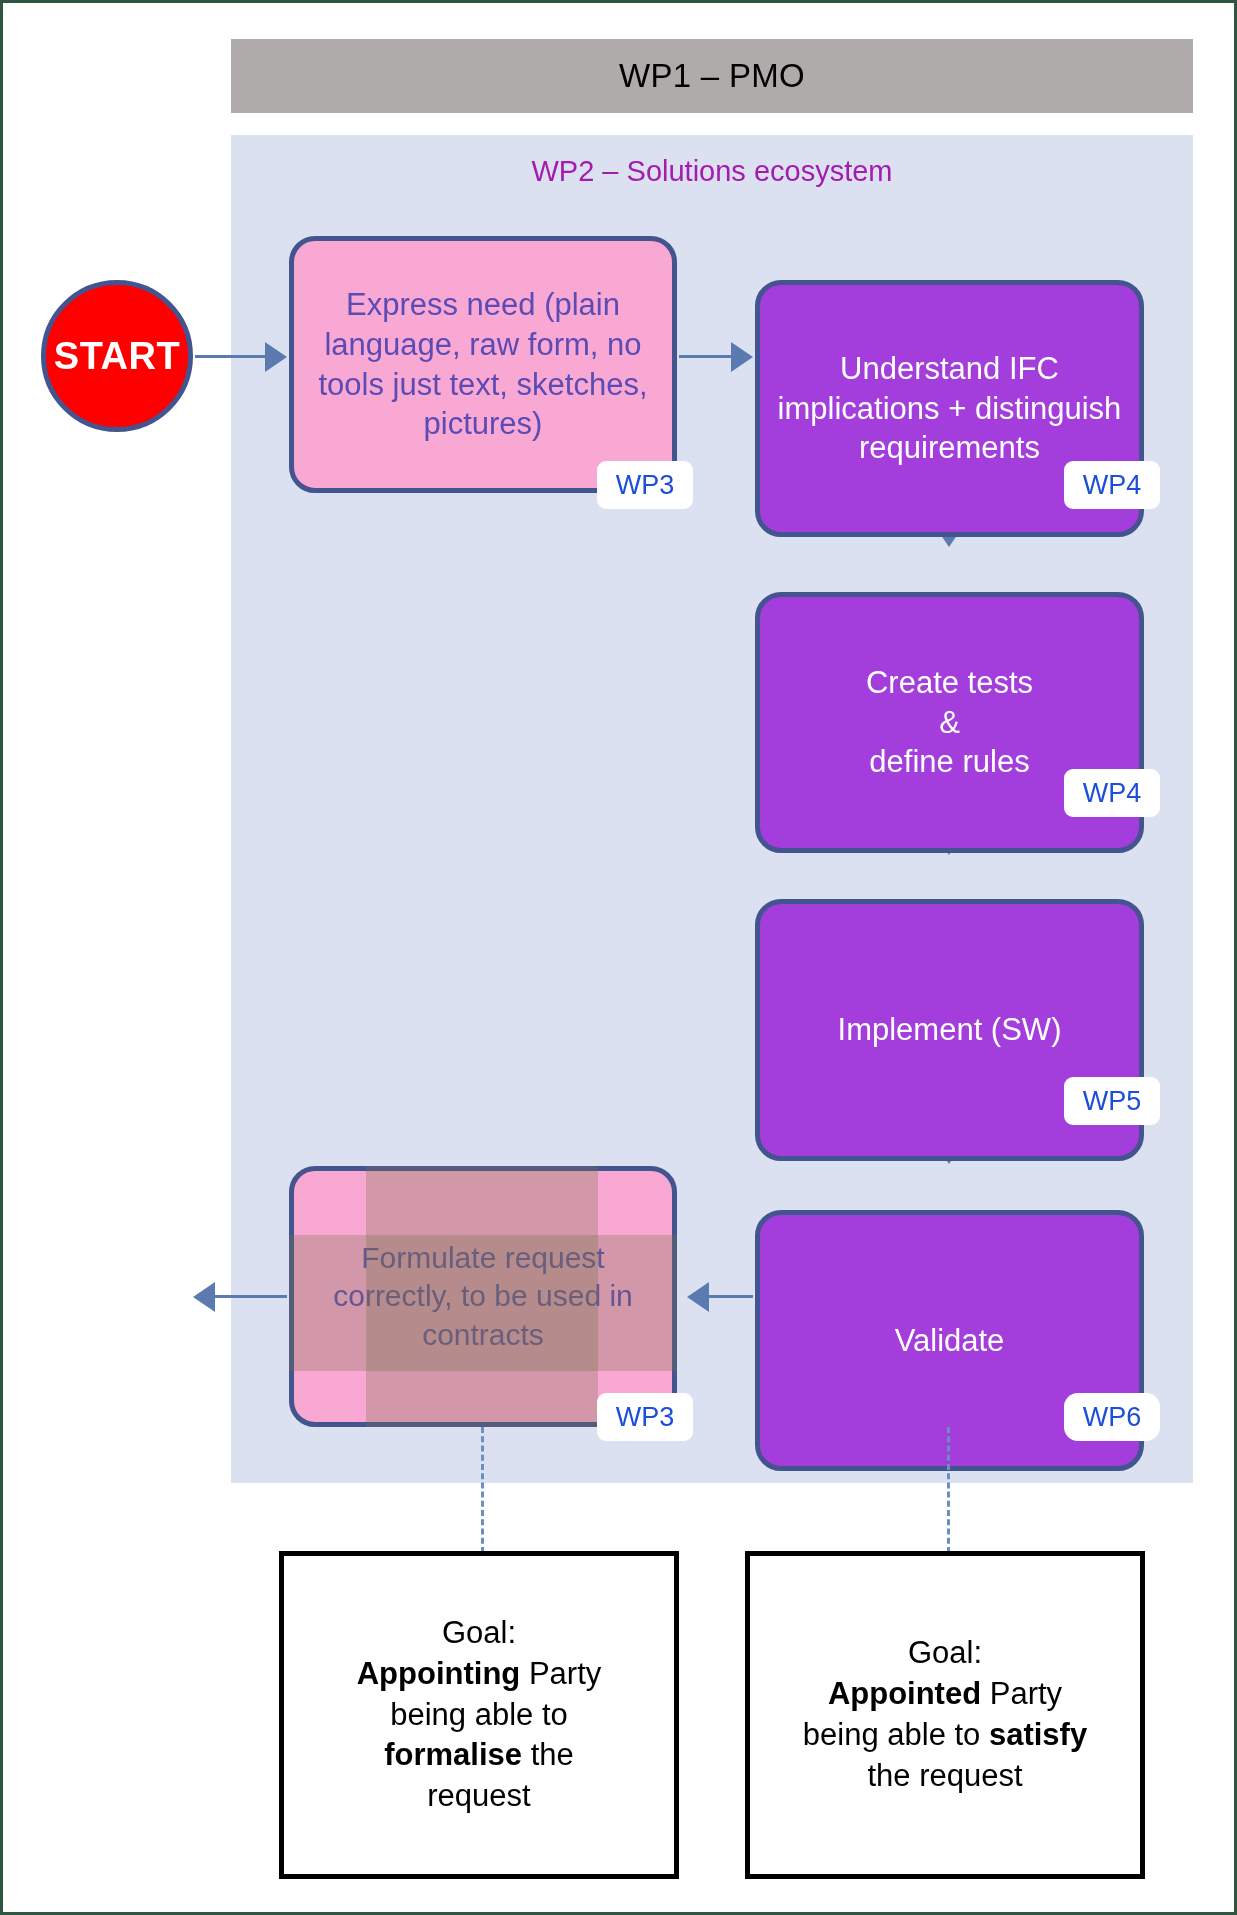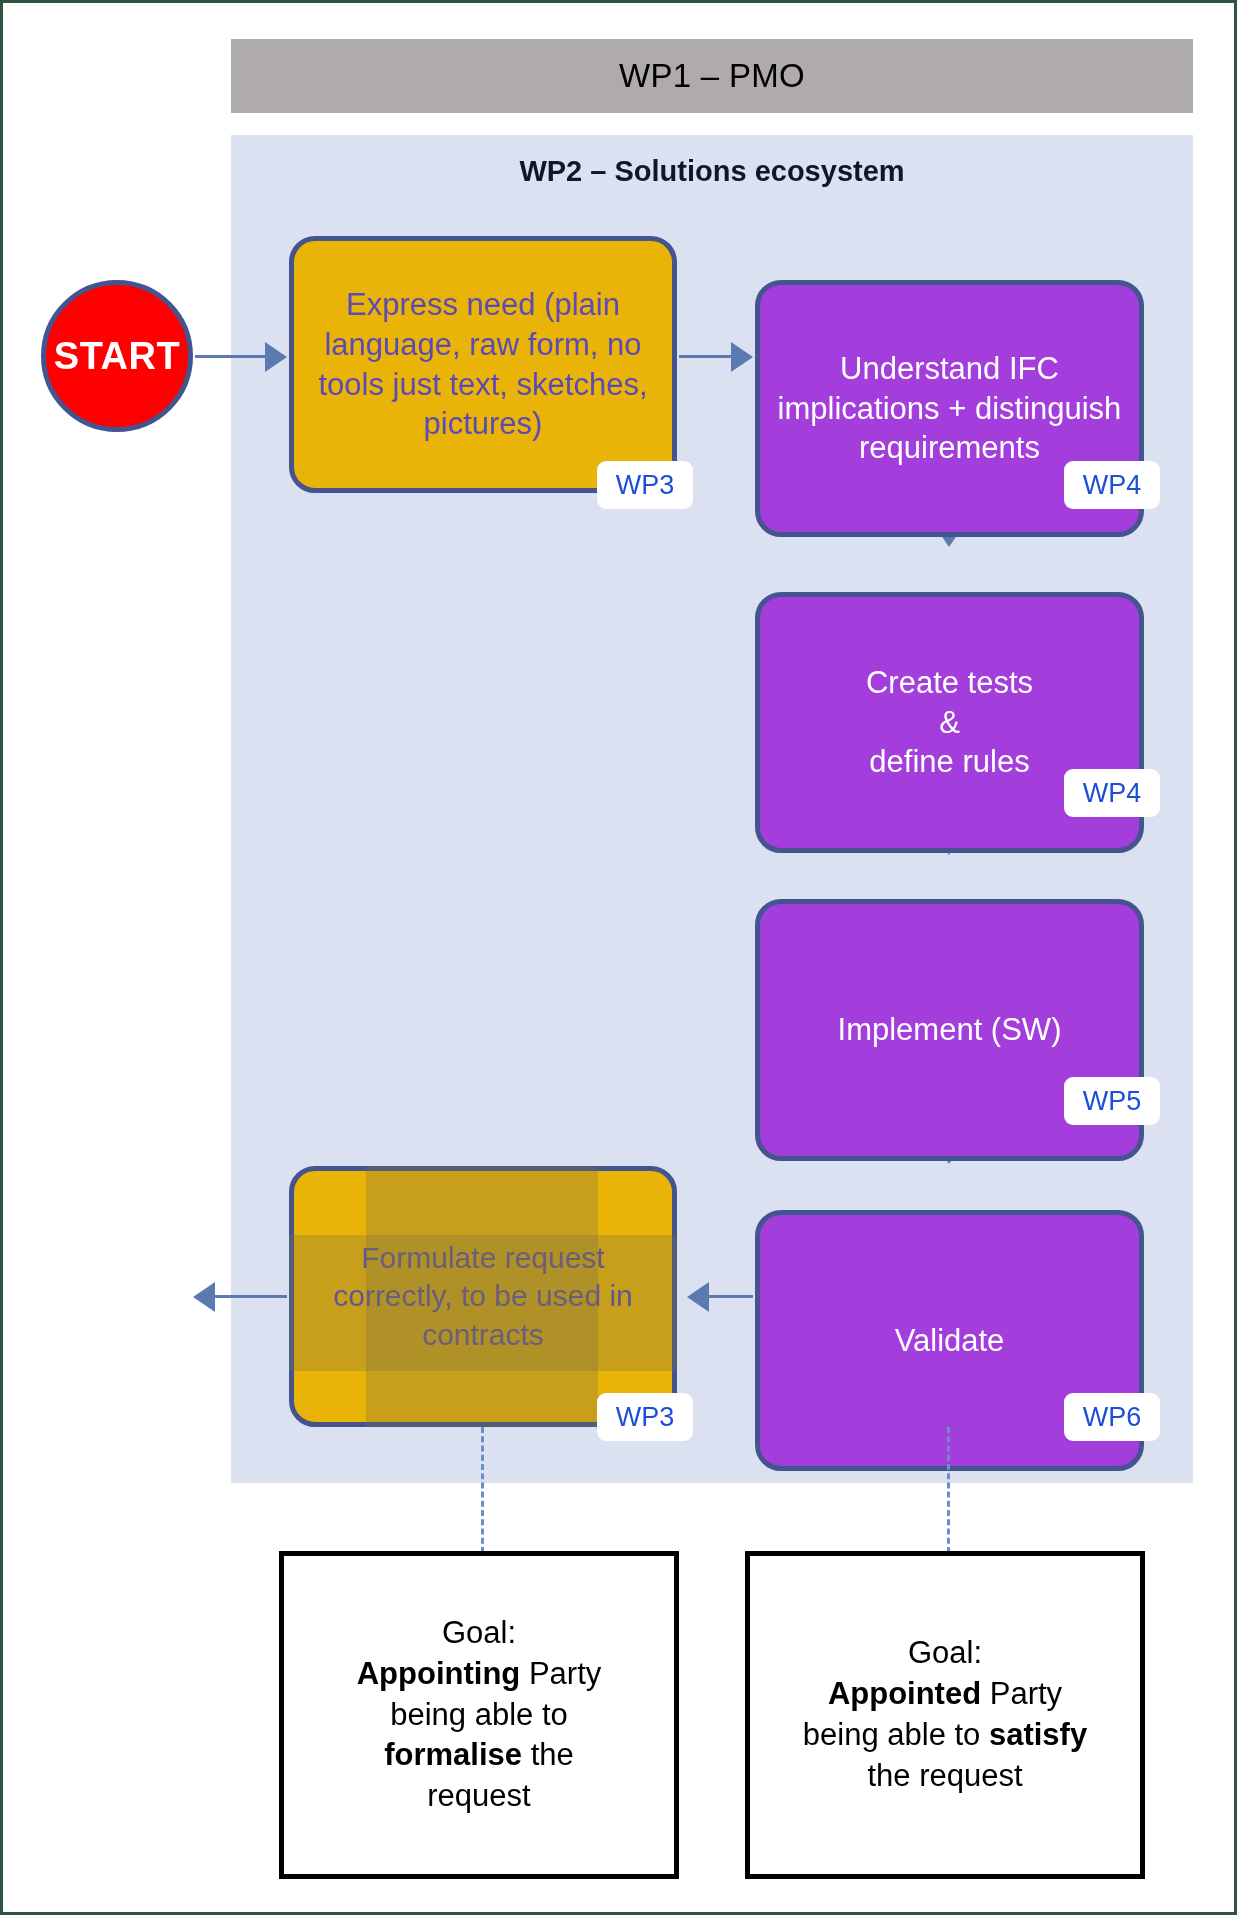--- a/index.html
+++ b/index.html
@@ -46,22 +46,21 @@
     height: 1348px;
     background: #dce1f2;
   }
   .wp2-title {
     position: absolute;
     left: 0;
     top: 20px;
     width: 100%;
     text-align: center;
     font-size: 29px;
-    color: #0f172a;
-    font-weight: bold;
+    color: #a21caf;
   }
 
   
   .terminator {
     position: absolute;
     border-radius: 50%;
     background: #ff0000;
     border: 5px solid #44548f;
     box-sizing: border-box;
     display: flex;
@@ -95,21 +94,21 @@
     align-items: center;
     justify-content: center;
     text-align: center;
     line-height: 1.28;
   }
   .proc .proc-label {
     padding: 0 16px;
     white-space: pre-line;
   }
   .proc.yellow {
-    background: #eab308;
+    background: #f9a8d4;
     color: #5b4bb5;
   }
   .proc.purple {
     background: #a33ddb;
     color: #ffffff;
     margin-top: 44px;
   }
 
   #box-express { left: 286px; top: 233px; width: 388px; height: 257px; font-size: 31px; }
   #box-understand { left: 752px; top: 233px; width: 389px; height: 257px; font-size: 31px; }
@@ -148,21 +147,21 @@
     display: flex;
     align-items: center;
     justify-content: center;
     width: 96px;
     height: 48px;
   }
   #badge-wp3-a { left: 594px; top: 458px; }
   #badge-wp4-a { left: 1061px; top: 458px; }
   #badge-wp4-b { left: 1061px; top: 766px; }
   #badge-wp5   { left: 1061px; top: 1074px; }
-  #badge-wp6   { left: 1061px; top: 1390px; }
+  #badge-wp6   { left: 1061px; top: 1390px; border-radius: 14px; }
   #badge-wp3-b { left: 594px; top: 1390px; }
 
   
   .conn {
     position: absolute;
     background: #5b7bb0;
   }
   .conn-h { height: 3px; }
   .conn-v { width: 3px; }
 

